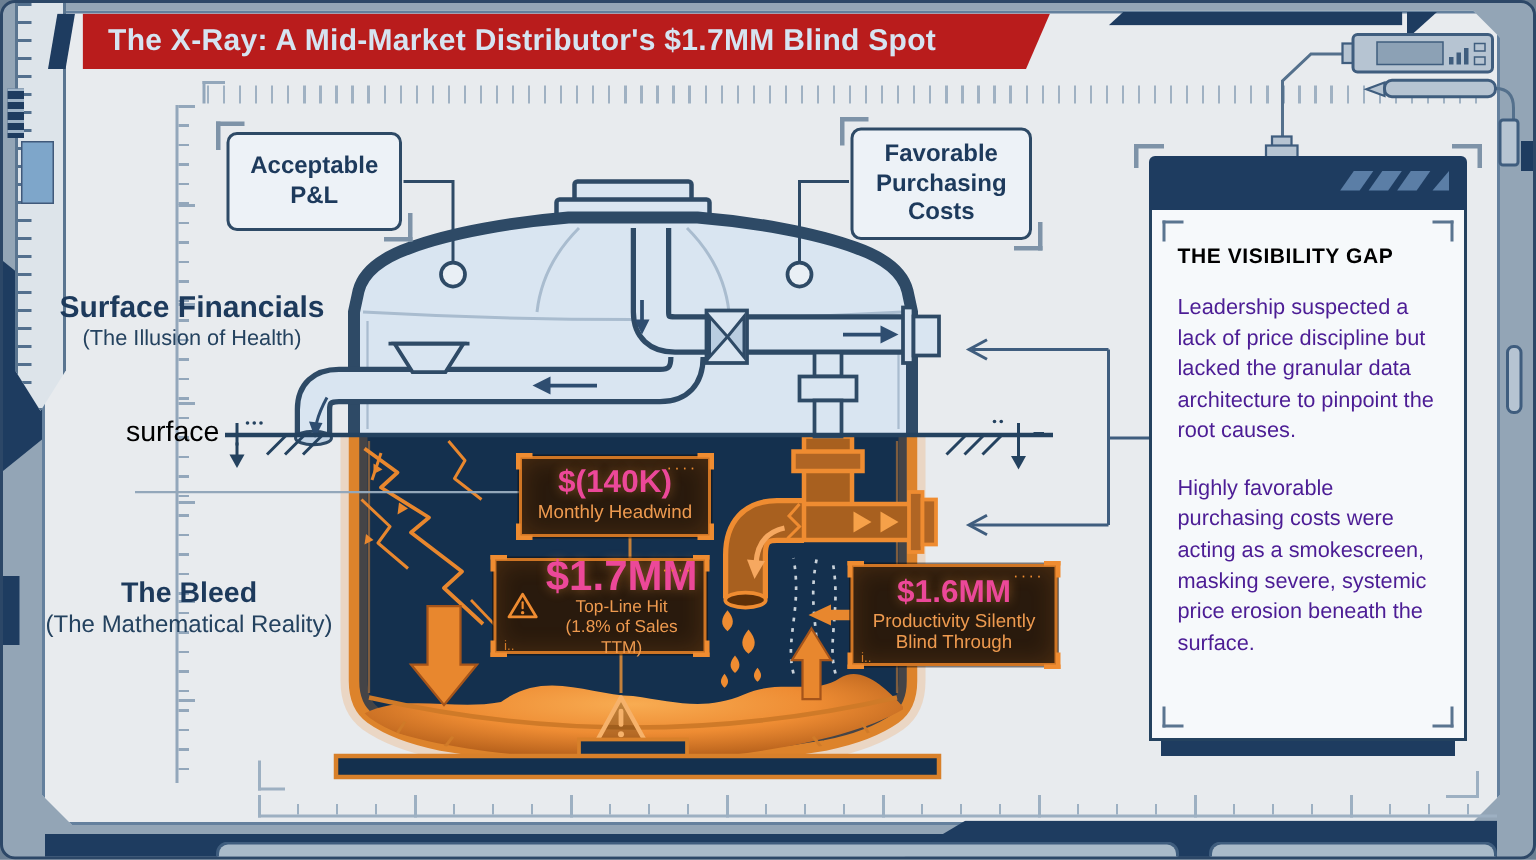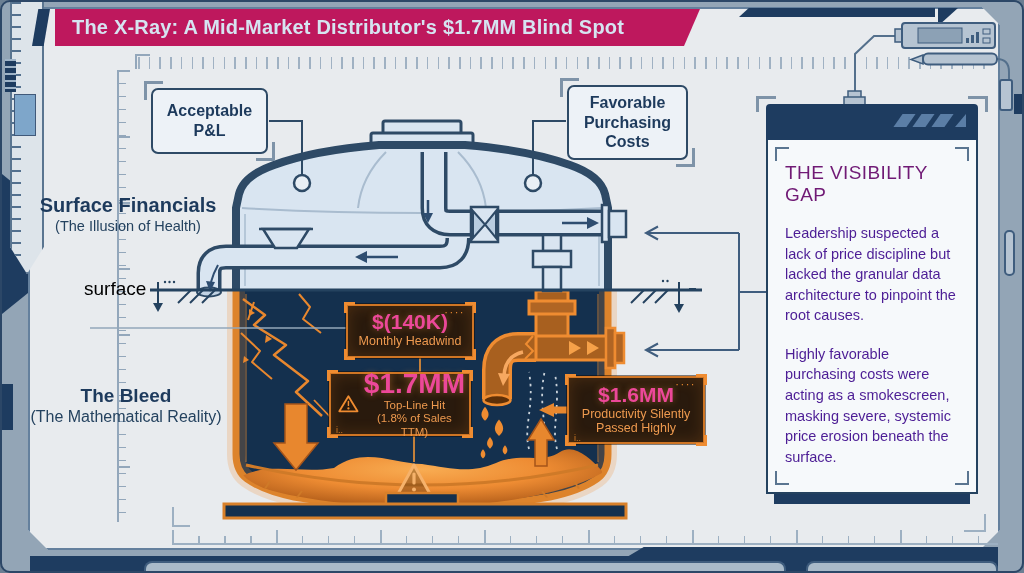--- a/index.html
+++ b/index.html
@@ -12,21 +12,21 @@
   .abs{position:absolute;}
   
   #content{
     left:26px;top:5px;width:972px;height:543px;background:#e8ebee;
     box-shadow:inset 0 0 0 2px #64809d;
     clip-path:polygon(10px 0, calc(100% - 18px) 0, 100% 18px, 100% calc(100% - 20px),
       calc(100% - 20px) 100%, 20px 100%, 0 calc(100% - 20px), 0 10px);
   }
   #titlechip{left:30px;top:7px;width:18px;height:37px;background:#1e3c60;
     clip-path:polygon(35% 0,100% 0,65% 100%,0 100%);}
-  #titlebar{left:53px;top:7px;width:645px;height:37px;background:#be185d;
+  #titlebar{left:53px;top:7px;width:645px;height:37px;background:#b91c1c;
     clip-path:polygon(0 0,100% 0,calc(100% - 16px) 100%,0 100%);
     color:#d6e4f1;font-size:20px;font-weight:bold;line-height:37px;
     padding-left:17px;letter-spacing:.2px;white-space:nowrap;}
   #topband{left:737px;top:6px;width:196px;height:9px;background:#1e3c60;
     clip-path:polygon(5% 0,100% 0,100% 100%,0 100%);}
   #topband-corner{left:936px;top:6px;width:20px;height:18px;background:#1e3c60;
     clip-path:polygon(0 0,100% 0,0 100%);}
   #lf-wedge{left:0;top:172px;width:26px;height:140px;background:#1e3c60;
     clip-path:polygon(0 0,100% 15%,100% 85%,0 100%);}
   #lf-ruler{left:8px;top:0;width:34px;height:272px;background:#dde4ea;
@@ -118,21 +118,21 @@
   .stripe{display:inline-block;width:13px;height:13px;background:#5b7ea6;transform:skewX(-35deg);}
   .stripe-tri{display:inline-block;width:0;height:0;border-left:11px solid transparent;
     border-bottom:13px solid #5b7ea6;}
   #vis-body{position:absolute;left:0;top:36px;right:0;bottom:0;background:#f6f9fb;
     border:2.5px solid #24425f;border-top:none;padding:22px 16px 0 17px;}
   .pcorner{position:absolute;width:14px;height:14px;border:0 solid #5a7590;}
   .pc-tl{left:7px;top:7px;border-left-width:2px;border-top-width:2px;}
   .pc-tr{right:7px;top:7px;border-right-width:2px;border-top-width:2px;}
   .pc-bl{left:7px;bottom:7px;border-left-width:2px;border-bottom-width:2px;}
   .pc-br{right:7px;bottom:7px;border-right-width:2px;border-bottom-width:2px;}
-  #vis-heading{font-size:19px;font-weight:400;color:#701a75;letter-spacing:.4px;margin-bottom:17px;}
+  #vis-heading{font-size:14px;font-weight:700;color:#000000;letter-spacing:.4px;margin-bottom:17px;}
   .vis-p{font-size:14.5px;line-height:1.42;color:#4c1d95;font-weight:500;margin:0 0 18px 0;}
   #vis-footerbar{left:772px;top:492px;width:196px;height:10px;background:#1e3c60;}
 </style>
 </head>
 <body>
 
 <div id="root">
 
   <div class="abs" id="content"></div>
 
@@ -416,21 +416,21 @@
 
   <div class="abs metric" id="metric-productivity">
     <span class="mc tl"></span>
       <span class="mc tr"></span>
       <span class="mc bl"></span>
       <span class="mc br"></span>
     <span class="dots">····</span>
     <span class="mark">i..</span>
     <div class="val">$1.6MM</div>
     <div class="ln">Productivity Silently</div>
-    <div class="ln">Passed Highly</div>
+    <div class="ln">Blind Through</div>
   </div>
 
   <div class="abs vbr" id="vbr-l"></div>
   <div class="abs vbr" id="vbr-r"></div>
   <div class="abs" id="vis-panel">
     <div id="vis-header">
       <div id="vis-stripes">
         <span class="stripe"></span>
         <span class="stripe"></span>
         <span class="stripe"></span>

